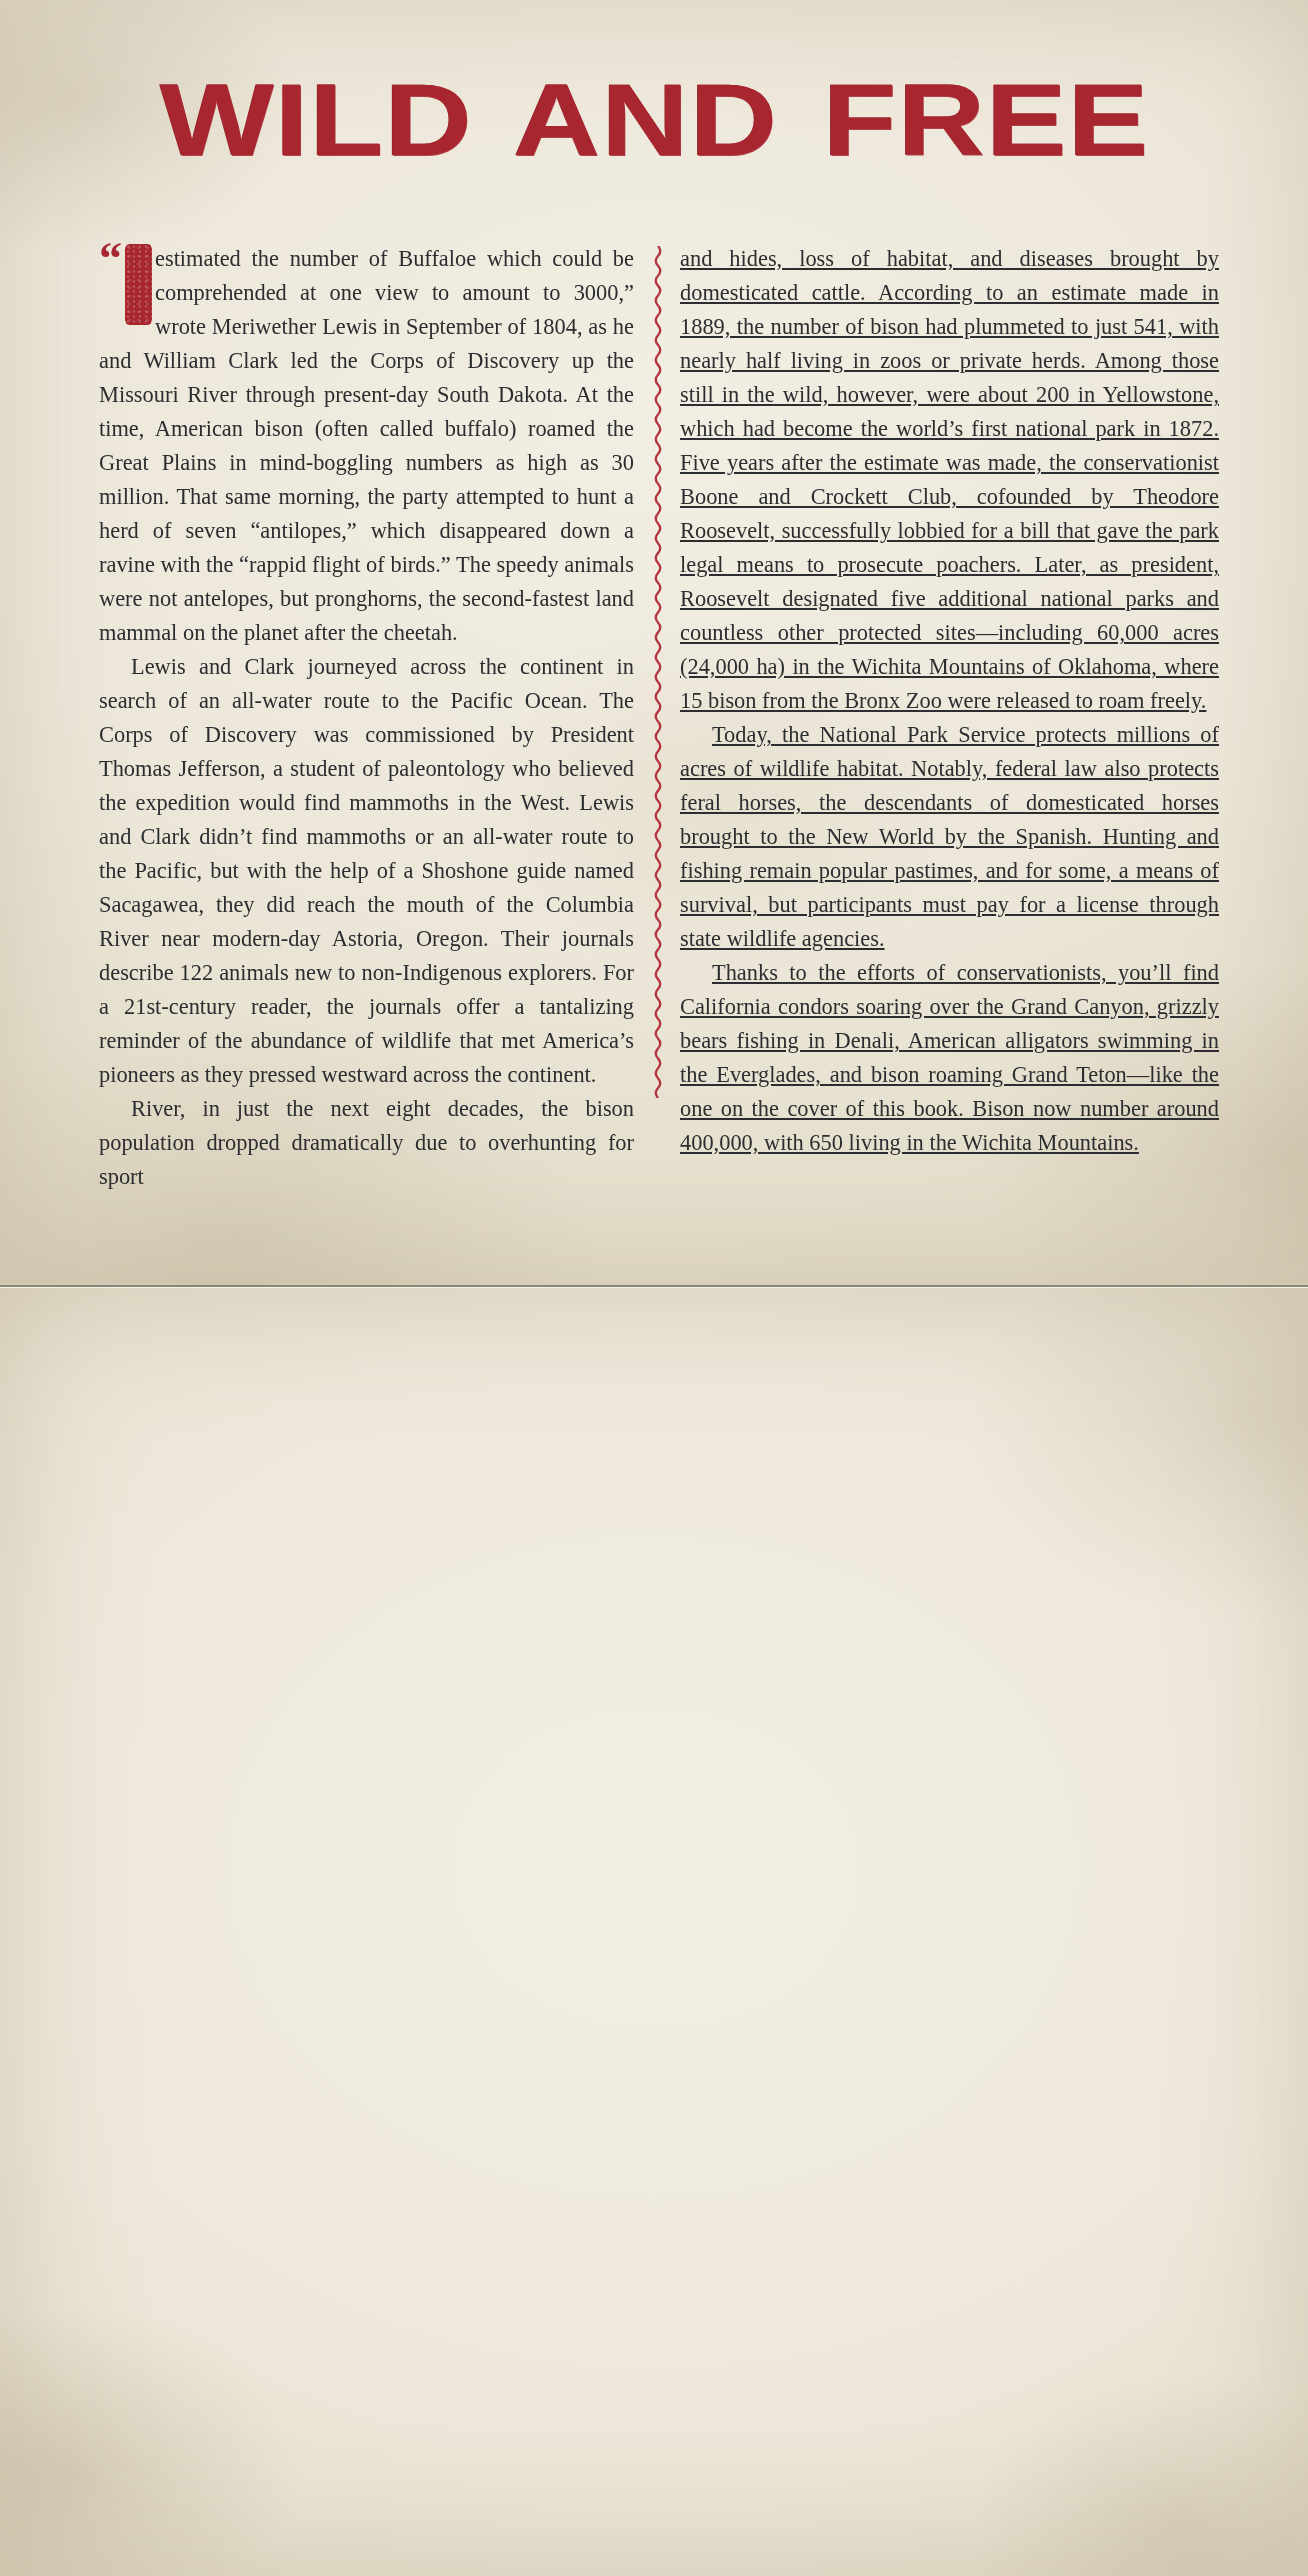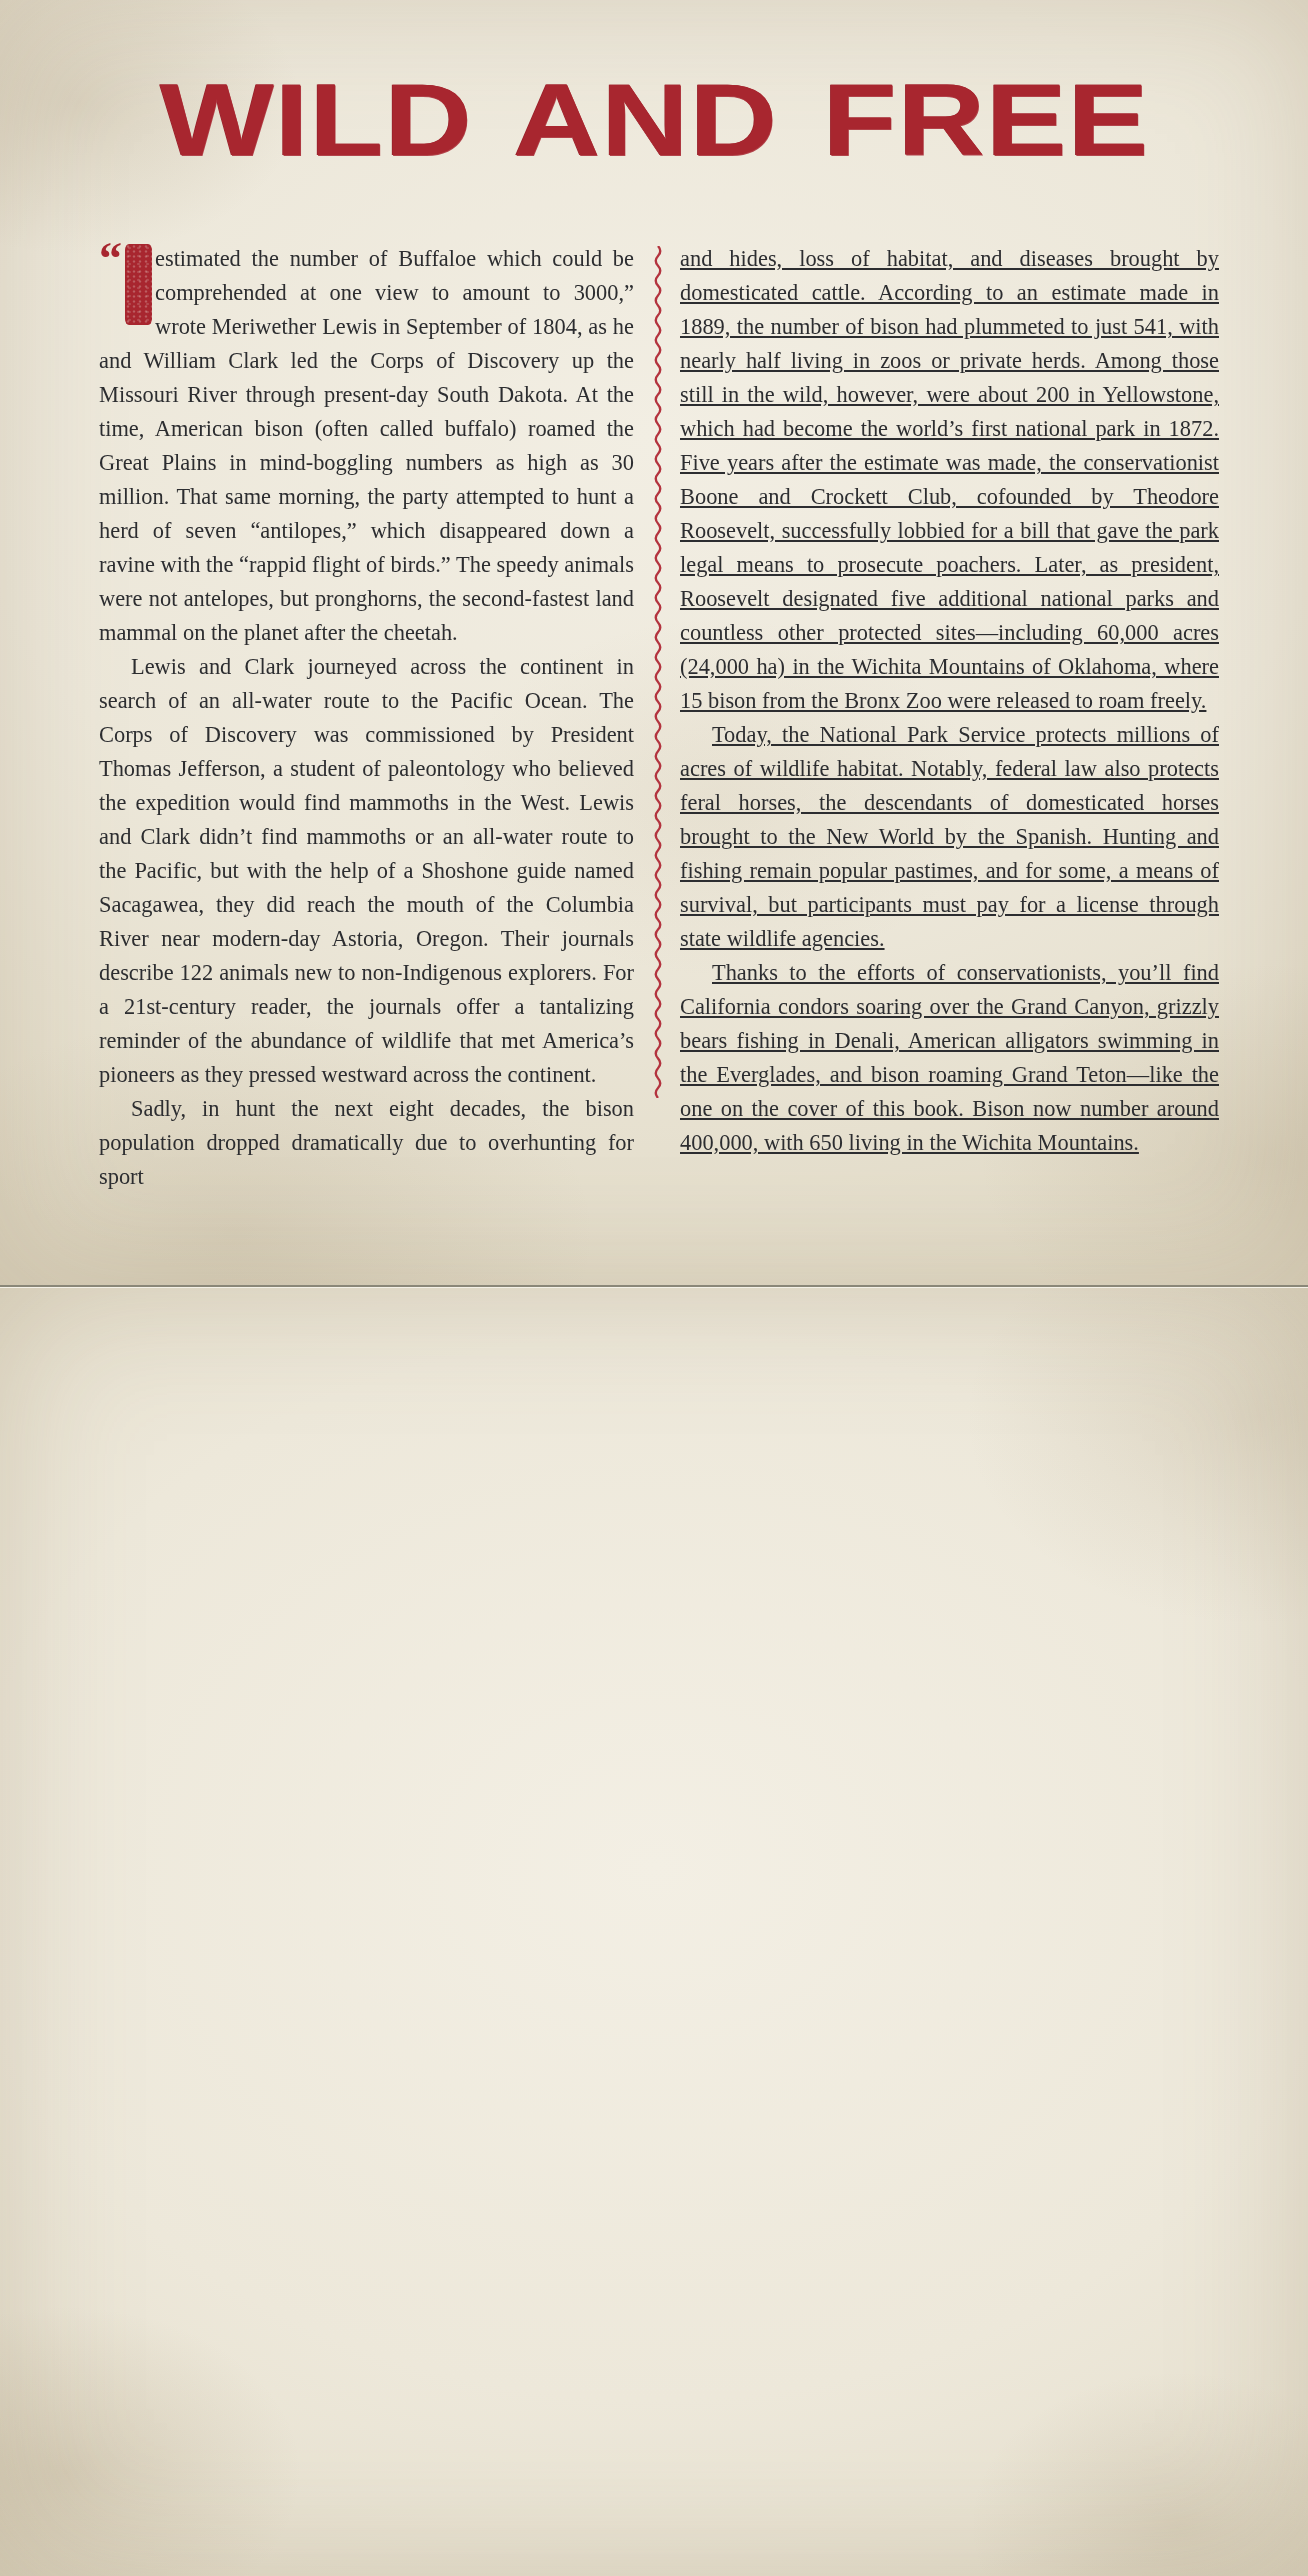--- a/index.html
+++ b/index.html
@@ -102,21 +102,21 @@
     <div class="columns">
 
       <div class="col col-left">
         <p class="para">
           <span class="dropcap-wrap">
             <span class="oquote">“</span>
             <span class="dropcap">I</span>
           </span><span>estimated the number of Buffaloe which could be comprehended at one view to amount to 3000,” wrote Meriwether Lewis in September of 1804, as he and William Clark led the Corps of Discovery up the Missouri River through present-day South Dakota. At the time, American bison (often called buffalo) roamed the Great Plains in mind-boggling numbers as high as 30 million. That same morning, the party attempted to hunt a herd of seven “antilopes,” which disappeared down a ravine with the “rappid flight of birds.” The speedy animals were not antelopes, but pronghorns, the second-fastest land mammal on the planet after the cheetah.</span>
         </p>
         <p class="para indent">Lewis and Clark journeyed across the continent in search of an all-water route to the Pacific Ocean. The Corps of Discovery was commissioned by President Thomas Jefferson, a student of paleontology who believed the expedition would find mammoths in the West. Lewis and Clark didn’t find mammoths or an all-water route to the Pacific, but with the help of a Shoshone guide named Sacagawea, they did reach the mouth of the Columbia River near modern-day Astoria, Oregon. Their journals describe 122 animals new to non-Indigenous explorers. For a 21st-century reader, the journals offer a tantalizing reminder of the abundance of wildlife that met America’s pioneers as they pressed westward across the continent.</p>
-        <p class="para indent">Sadly, in hunt the next eight decades, the bison population dropped dramatically due to overhunting for sport</p>
+        <p class="para indent">River, in just the next eight decades, the bison population dropped dramatically due to overhunting for sport</p>
       </div>
 
       <svg class="divider" viewBox="0 0 12 860" preserveAspectRatio="none" aria-hidden="true">
         <path d="M6 0 q4.5 5 0 10 q-4.5 5 0 10 q4.5 5 0 10 q-4.5 5 0 10 q4.5 5 0 10 q-4.5 5 0 10 q4.5 5 0 10 q-4.5 5 0 10 q4.5 5 0 10 q-4.5 5 0 10 q4.5 5 0 10 q-4.5 5 0 10 q4.5 5 0 10 q-4.5 5 0 10 q4.5 5 0 10 q-4.5 5 0 10 q4.5 5 0 10 q-4.5 5 0 10 q4.5 5 0 10 q-4.5 5 0 10 q4.5 5 0 10 q-4.5 5 0 10 q4.5 5 0 10 q-4.5 5 0 10 q4.5 5 0 10 q-4.5 5 0 10 q4.5 5 0 10 q-4.5 5 0 10 q4.5 5 0 10 q-4.5 5 0 10 q4.5 5 0 10 q-4.5 5 0 10 q4.5 5 0 10 q-4.5 5 0 10 q4.5 5 0 10 q-4.5 5 0 10 q4.5 5 0 10 q-4.5 5 0 10 q4.5 5 0 10 q-4.5 5 0 10 q4.5 5 0 10 q-4.5 5 0 10 q4.5 5 0 10 q-4.5 5 0 10 q4.5 5 0 10 q-4.5 5 0 10 q4.5 5 0 10 q-4.5 5 0 10 q4.5 5 0 10 q-4.5 5 0 10 q4.5 5 0 10 q-4.5 5 0 10 q4.5 5 0 10 q-4.5 5 0 10 q4.5 5 0 10 q-4.5 5 0 10 q4.5 5 0 10 q-4.5 5 0 10 q4.5 5 0 10 q-4.5 5 0 10 q4.5 5 0 10 q-4.5 5 0 10 q4.5 5 0 10 q-4.5 5 0 10 q4.5 5 0 10 q-4.5 5 0 10 q4.5 5 0 10 q-4.5 5 0 10 q4.5 5 0 10 q-4.5 5 0 10 q4.5 5 0 10 q-4.5 5 0 10 q4.5 5 0 10 q-4.5 5 0 10 q4.5 5 0 10 q-4.5 5 0 10 q4.5 5 0 10 q-4.5 5 0 10 q4.5 5 0 10 q-4.5 5 0 10 q4.5 5 0 10 q-4.5 5 0 10 q4.5 5 0 10 q-4.5 5 0 10 q4.5 5 0 10 q-4.5 5 0 10"></path>
       </svg>
 
       <div class="col col-right">
         <p class="para">and hides, loss of habitat, and diseases brought by domesticated cattle. According to an estimate made in 1889, the number of bison had plummeted to just 541, with nearly half living in zoos or private herds. Among those still in the wild, however, were about 200 in Yellowstone, which had become the world’s first national park in 1872. Five years after the estimate was made, the conservationist Boone and Crockett Club, cofounded by Theodore Roosevelt, successfully lobbied for a bill that gave the park legal means to prosecute poachers. Later, as president, Roosevelt designated five additional national parks and countless other protected sites—including 60,000 acres (24,000 ha) in the Wichita Mountains of Oklahoma, where 15 bison from the Bronx Zoo were released to roam freely.</p>
         <p class="para indent">Today, the National Park Service protects millions of acres of wildlife habitat. Notably, federal law also protects feral horses, the descendants of domesticated horses brought to the New World by the Spanish. Hunting and fishing remain popular pastimes, and for some, a means of survival, but participants must pay for a license through state wildlife agencies.</p>
         <p class="para indent">Thanks to the efforts of conservationists, you’ll find California condors soaring over the Grand Canyon, grizzly bears fishing in Denali, American alligators swimming in the Everglades, and bison roaming Grand Teton—like the one on the cover of this book. Bison now number around 400,000, with 650 living in the Wichita Mountains.</p>

